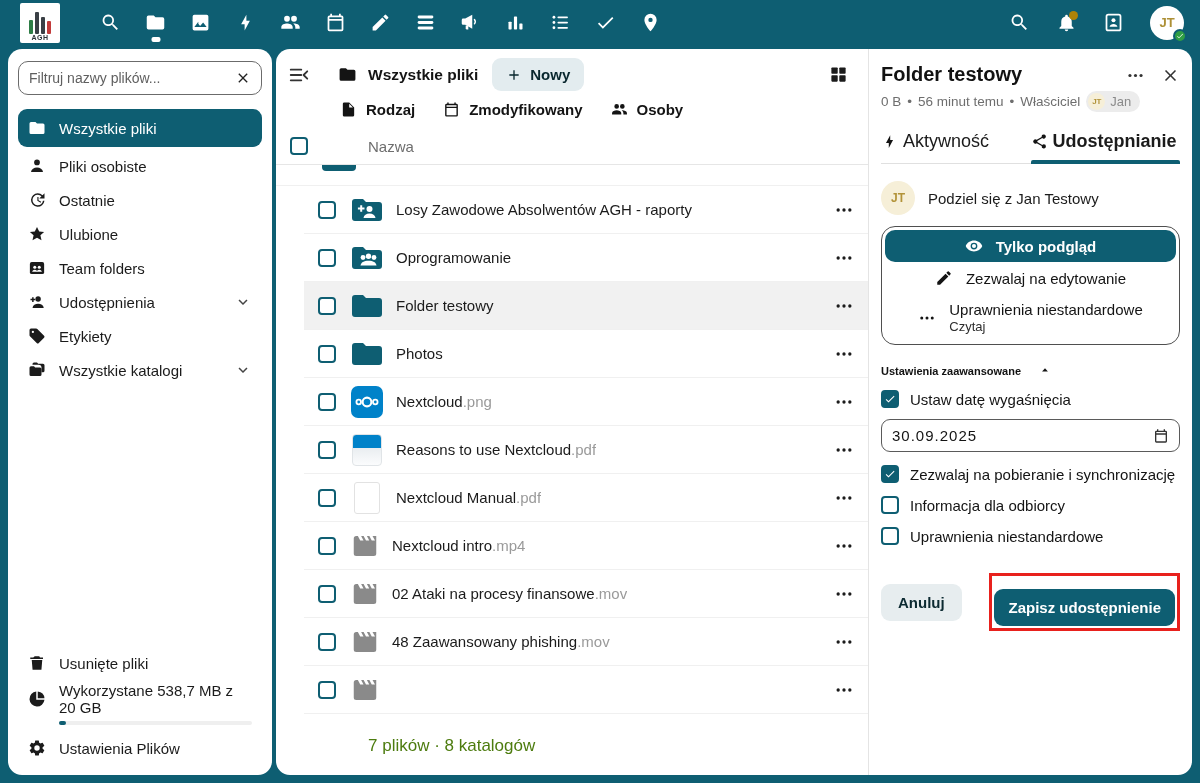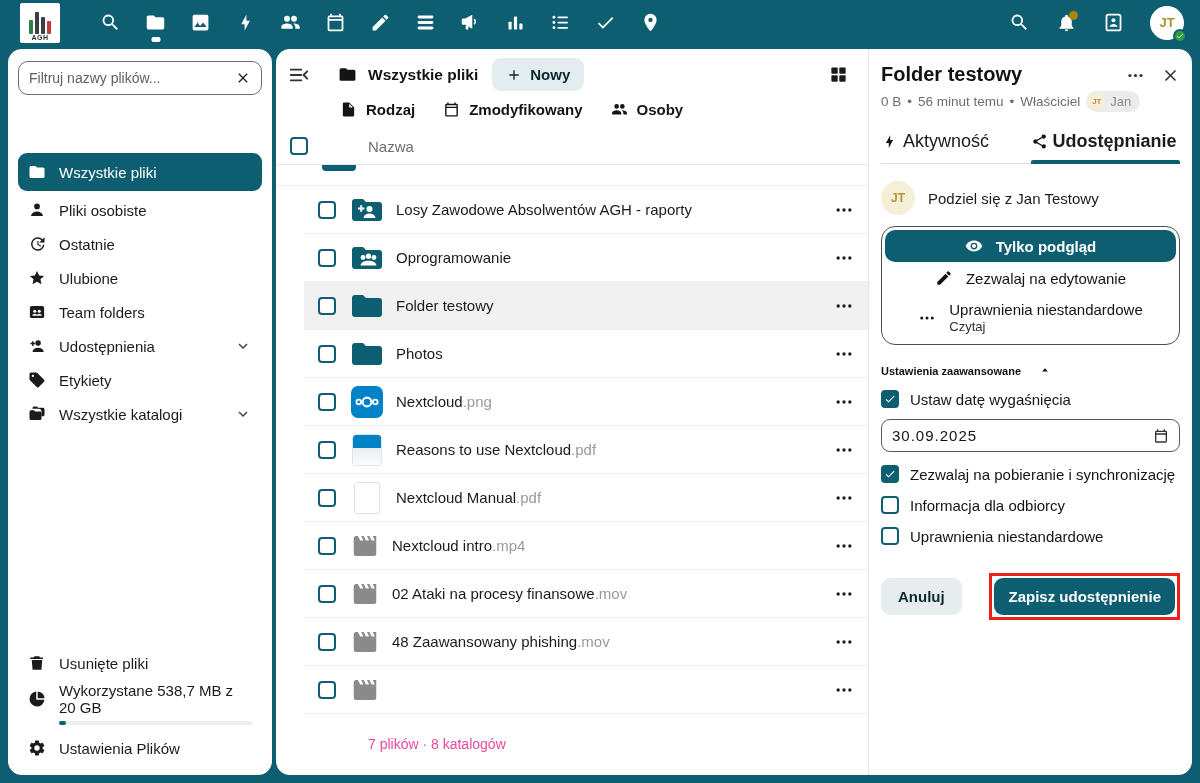--- a/index.html
+++ b/index.html
@@ -28,21 +28,21 @@
   .tr-icon svg { width:21px; height:21px; fill:currentColor; }
   .bell-dot { position:absolute; top:-1px; right:-1px; width:9px; height:9px; border-radius:50%; background:#AE8307; }
   .avatar { position:relative; width:34px; height:34px; border-radius:50%; background:#fff;
             color:#AD9036; font-size:13px; font-weight:bold; display:flex; align-items:center; justify-content:center; cursor:pointer; }
   .avatar-badge { position:absolute; right:-3px; bottom:-3px; width:14px; height:14px; border-radius:50%;
                   background:#2f9e44; border:2px solid #0E5E72; display:flex; align-items:center; justify-content:center; }
   .avatar-badge svg { width:8px; height:8px; fill:#fff; }
 
   
   .sidebar { position:absolute; left:8px; top:49px; bottom:8px; width:264px; background:#fff;
-             border-radius:14px; padding:12px 10px 10px; display:flex; flex-direction:column;gap:44px; }
+             border-radius:14px; padding:12px 10px 10px; display:flex; flex-direction:column; }
   .filter { height:34px; border:1.5px solid #6b6b6b; border-radius:10px; display:flex; align-items:center; padding:0 10px; }
   .filter input { flex:1; border:none; outline:none; font-size:14px; color:#333; font-family:inherit; background:transparent; }
   .filter input::placeholder { color:#5f5f5f; }
   .filter-x { width:16px; height:16px; color:#222; cursor:pointer; flex:none; }
   .filter-x svg { width:16px; height:16px; fill:currentColor; }
   .nav { margin-top:14px; }
   .nav-item { height:34px; display:flex; align-items:center; gap:13px; padding:0 10px; border-radius:9px;
               font-size:15px; color:#1b1b1b; cursor:pointer; }
   .nav-item svg { width:18px; height:18px; fill:currentColor; flex:none; }
   .nav-item.selected { background:#0E5E72; color:#fff; height:38px; margin-bottom:2px; }
@@ -88,21 +88,21 @@
   .fdots svg { width:20px; height:20px; fill:currentColor; }
   .thumb-nc { width:32px; height:32px; border-radius:7px; background:#0082C9; display:flex; align-items:center; justify-content:center; }
   .thumb-pdfblue { width:30px; height:32px; border-radius:4px; overflow:hidden;
                    background:linear-gradient(180deg,#0082C9 0%,#0082C9 42%,#e9edf0 42%,#fbfcfd 100%);
                    border:1px solid #e0e4e7; }
   .thumb-doc { width:26px; height:32px; border-radius:3px; background:#fff; border:1px solid #e2e2e2; padding:4px 3px; }
   .thumb-doc .dl { height:2px; background:#d9d9d9; border-radius:1px; margin-top:3px; }
   .thumb-doc .dd { width:8px; height:4px; background:#6ec1e4; border-radius:1px; margin-left:auto; }
   .video-ic { width:30px; height:30px; color:#8a8a8a; }
   .video-ic svg { width:30px; height:30px; fill:currentColor; }
-  .fl-footer { padding:22px 0 0 92px; font-size:14px; color:#ec4899; }
+  .fl-footer { padding:22px 0 0 92px; font-size:17px; color:#4d7c0f; }
 
   
   .aside { width:324px; flex:none; border-left:1px solid #e4e4e4; padding:14px 12px 0; position:relative; }
   .as-head { display:flex; align-items:flex-start; }
   .as-title { font-size:20px; font-weight:bold; color:#121212; }
   .as-actions { margin-left:auto; display:flex; align-items:center; gap:16px; padding-top:3px; }
   .as-actions .abtn { width:19px; height:19px; color:#333; cursor:pointer; }
   .as-actions .abtn svg { width:19px; height:19px; fill:currentColor; }
   .as-meta { display:flex; align-items:center; gap:6px; margin-top:5px; font-size:13.5px; color:#6e6e6e; }
   .owner-pill { display:flex; align-items:center; gap:5px; background:#ececec; border-radius:12px; padding:2px 9px 2px 2px; cursor:pointer; }
@@ -136,21 +136,21 @@
   .cb.checked svg { display:block; }
   .date-input { margin-top:11px; height:33px; border:1.5px solid #5a5a5a; border-radius:9px; display:flex;
                 align-items:center; justify-content:space-between; padding:0 10px; font-size:15px; color:#141414;
                 letter-spacing:1px; cursor:text; }
   .date-input svg { width:16px; height:16px; fill:#333; }
   .as-buttons { display:flex; align-items:center; margin-top:28px; }
   .btn-cancel { background:#E7EDEF; border:none; border-radius:9px; padding:10px 17px; font-weight:bold;
                 font-size:15px; color:#0c2a31; font-family:inherit; cursor:pointer; }
   .save-annotation { margin-left:auto; border:3px solid #E8211D; padding:2px; }
   .btn-save { background:#0E5E72; border:none; border-radius:9px; padding:10px 14px; font-weight:bold;
-              font-size:15px; color:#fff; font-family:inherit; cursor:pointer; }
+              font-size:15px; color:#fff; font-family:inherit; cursor:pointer;margin-top:11px; }
 </style>
 </head>
 <body>
 
 <svg width="0" height="0" style="position:absolute">
   <defs>
     <g id="i-search">
         <path d="M15.5 14h-.79l-.28-.27a6.5 6.5 0 1 0-.7.7l.27.28v.79l5 4.99L20.49 19zM9.5 14A4.5 4.5 0 1 1 14 9.5 4.5 4.5 0 0 1 9.5 14z"></path>
       </g>
     <g id="i-folder">

